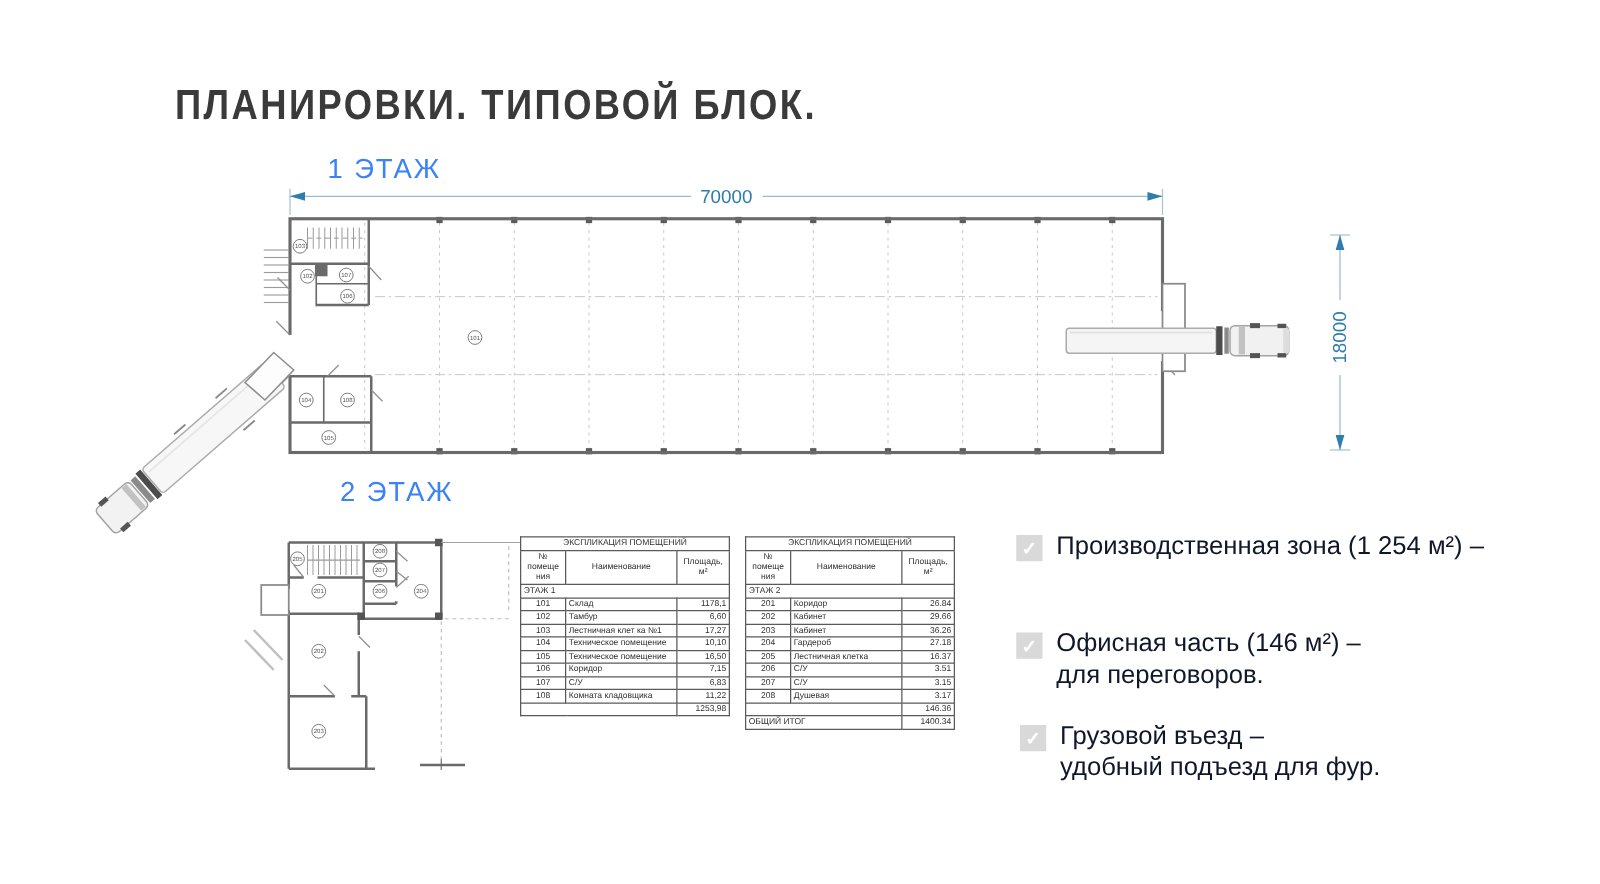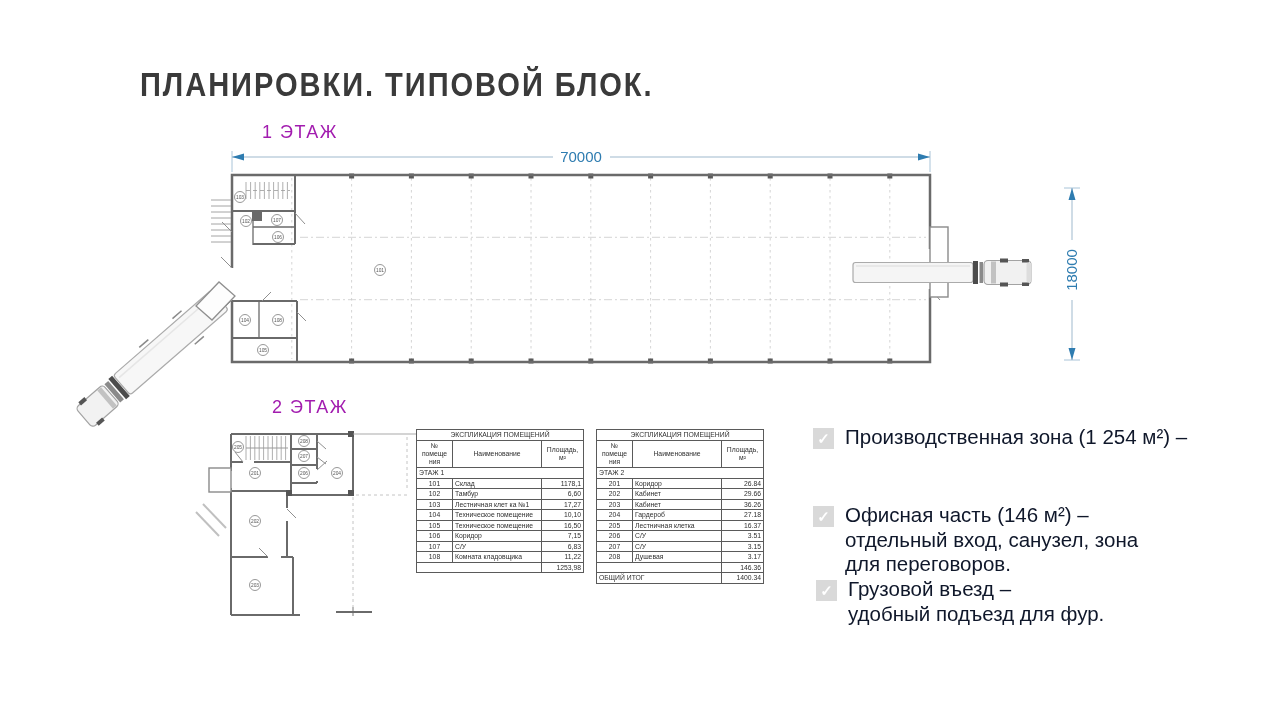--- a/index.html
+++ b/index.html
@@ -2,23 +2,23 @@
 <html><head>
 <meta charset="utf-8">
 <style>
   html,body{margin:0;padding:0;}
   body{width:1280px;height:707px;overflow:hidden;background:#fff;}
   .page{position:relative;width:1280px;height:610px;background:#ffffff;
         font-family:"Liberation Sans",sans-serif;color:#3c3c3c;text-decoration:underline;}
   .page-title{position:absolute;left:140px;top:66px;font-size:30px;font-weight:700;
         letter-spacing:2px;color:#3a3a3a;transform:scale(.97,1.12);transform-origin:left top;
         white-space:nowrap;margin:0;}
-  .floor-label{position:absolute;font-size:18px;letter-spacing:1.5px;color:#a21caf;white-space:nowrap;}
+  .floor-label{position:absolute;font-size:22px;letter-spacing:1.5px;color:#3b82f6;white-space:nowrap;}
   .floor-label.l1{left:262px;top:122px;}
-  .floor-label.l2{left:272px;top:397px;}
+  .floor-label.l2{left:272px;top:381px;}
   svg.plans{position:absolute;left:0;top:0;}
 
   .xtable{position:absolute;border-collapse:collapse;background:#fff;font-size:6.8px;
           color:#2f2f2f;table-layout:fixed;}
   .xtable.t1{left:416px;top:429px;width:167px;}
   .xtable.t2{left:596px;top:429px;width:167px;}
   .xtable td{border:0.8px solid #5a5a5a;padding:0 2px;height:9.5px;line-height:1.1;
              overflow:hidden;white-space:nowrap;}
   .xtable tr.ttl td{text-align:center;height:10px;}
   .xtable tr.hdr td{white-space:normal;text-align:center;height:auto;padding:1px;line-height:1.2;}
@@ -460,21 +460,20 @@
     <span class="check">✓</span>
     <div class="ftext">
       <div>Производственная зона (1 254 м²) –</div>
     </div>
   </div>
 
   <div class="feature f2">
     <span class="check">✓</span>
     <div class="ftext">
       <div>Офисная часть (146 м²) –</div>
-      <div>отдельный вход, санузел, зона</div>
       <div>для переговоров.</div>
     </div>
   </div>
 
   <div class="feature f3">
     <span class="check">✓</span>
     <div class="ftext">
       <div>Грузовой въезд –</div>
       <div>удобный подъезд для фур.</div>
     </div>

